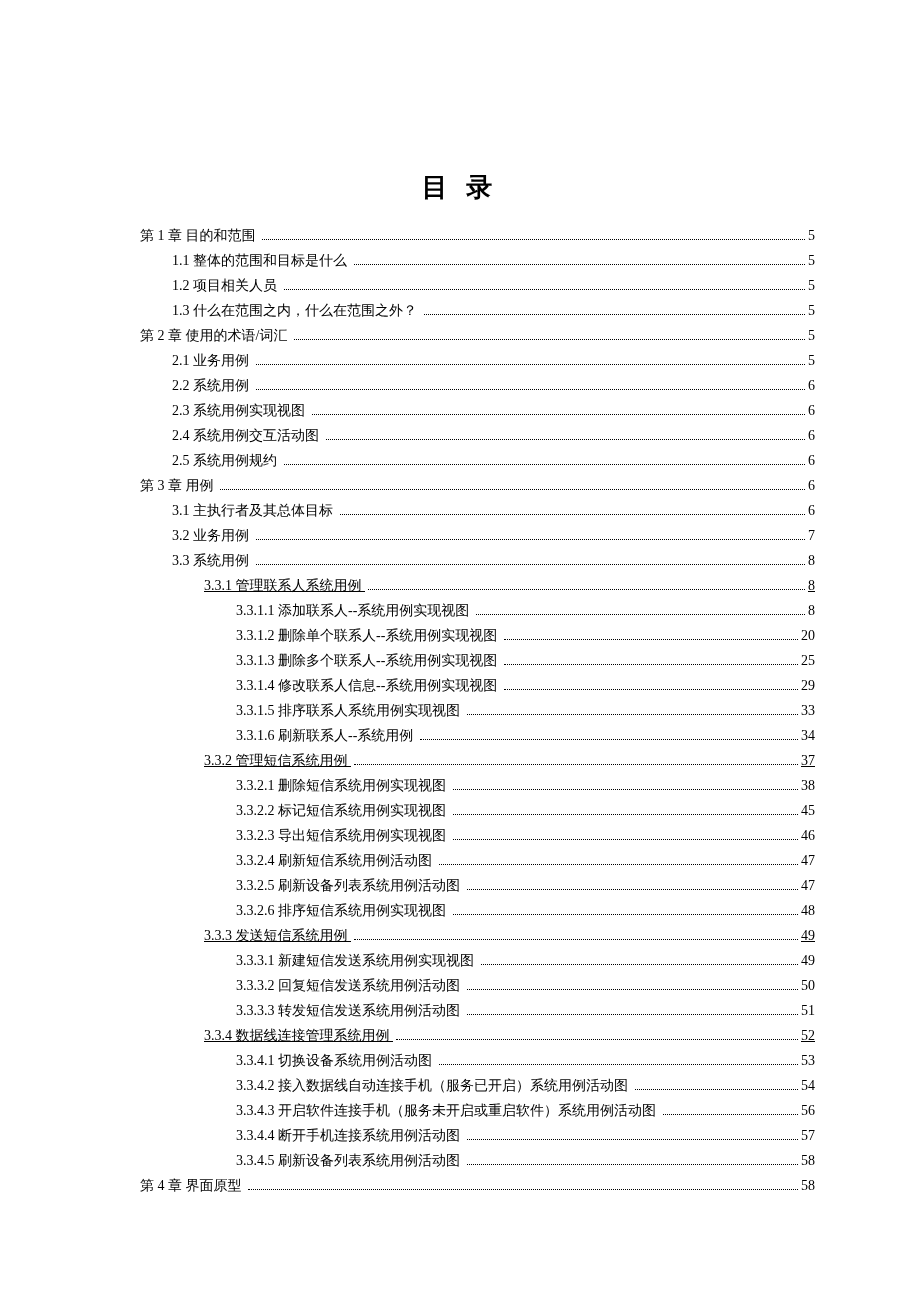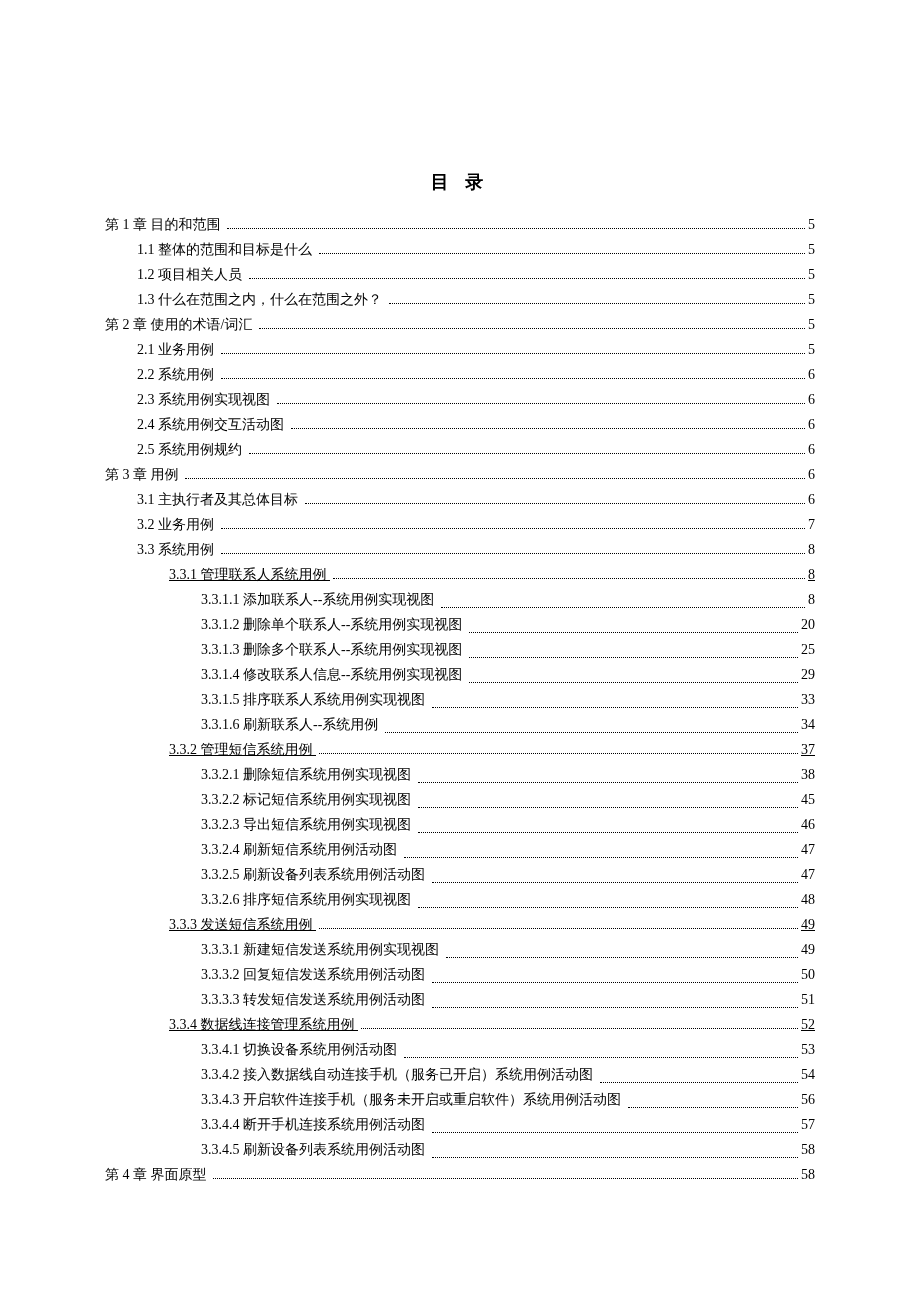--- a/index.html
+++ b/index.html
@@ -9,48 +9,49 @@
     font-family: "SimSun", "宋体", serif;
     color: #000;
     width: 920px;
   }
   .page {
     padding: 170px 105px 60px 105px;
     box-sizing: border-box;
   }
   .toc-title {
     text-align: center;
-    font-size: 18px;
+    font-size: 26px;
     letter-spacing: 6px;
     font-weight: bold;
     margin-bottom: 18px;
   }
   .toc-line {
     display: flex;
     align-items: baseline;
     font-size: 14px;
     line-height: 25px;
     white-space: nowrap;
+    margin-left: 35px;
   }
   .toc-label {
     white-space: pre;
   }
   .toc-dots {
     flex: 1;
     border-bottom: 1.5px dotted #000;
     margin: 0 3px 4px 3px;
     min-width: 4px;
   }
   .toc-page {
     white-space: nowrap;
   }
   .indent-0 { padding-left: 0; }
   .indent-1 { padding-left: 32px; }
   .indent-2 { padding-left: 64px; text-decoration: underline; }
-  .indent-3 { padding-left: 96px; align-items: flex-end; }
+  .indent-3 { padding-left: 96px; }
 </style>
 </head>
 <body>
 
 <div class="page">
   <div class="toc-title">目 录</div>
   <div id="toc-container">
       <div class="toc-line indent-0">
         <span class="toc-label">第 1 章 目的和范围 </span>
         <span class="toc-dots"></span>

